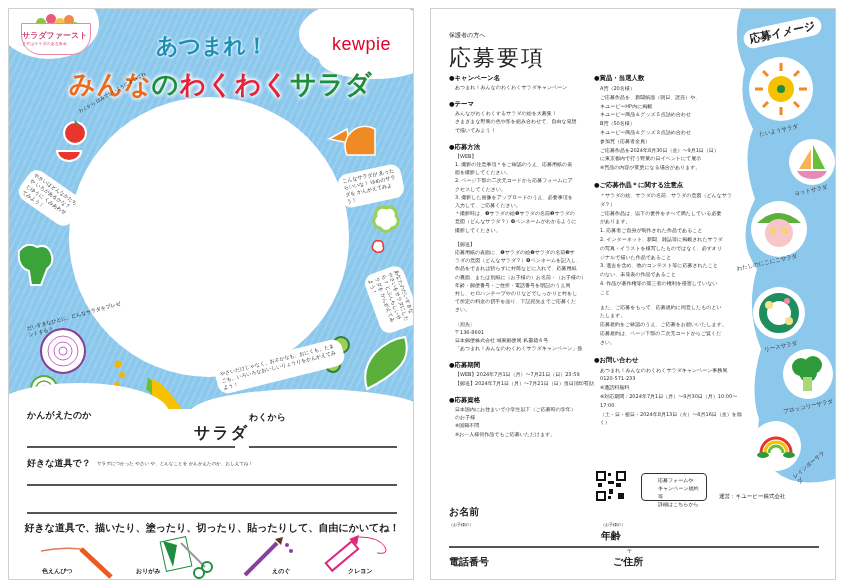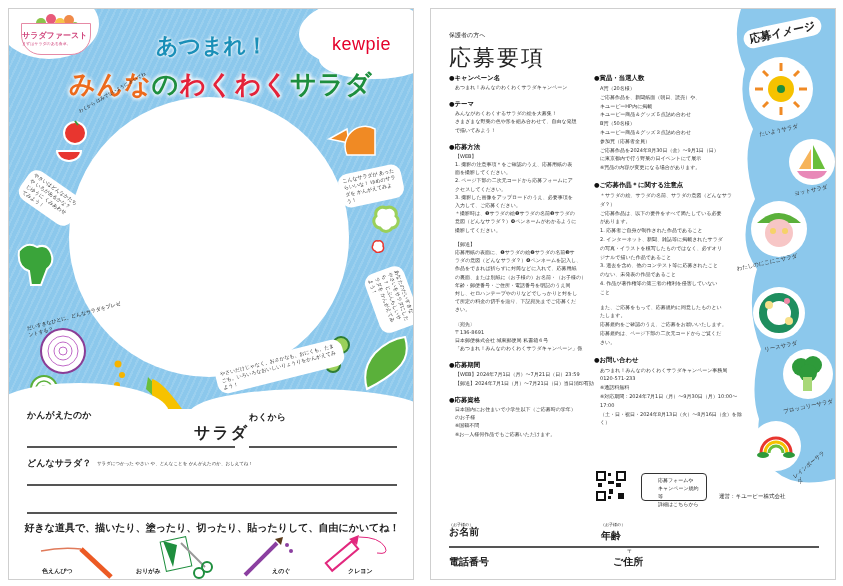--- a/index.html
+++ b/index.html
@@ -125,21 +125,21 @@
 
   <div class="cloud" style="left:-20px;top:374px;width:180px;height:60px"></div>
   <div class="cloud" style="left:180px;top:380px;width:240px;height:50px"></div>
   <div style="position:absolute;left:0;top:400px;width:406px;height:172px;background:#fff"></div>
 
   <div class="fieldlabel" style="left:18px;top:400px"><span>かんがえたのか</span></div>
   <div class="fieldlabel" style="left:240px;top:402px">わくから</div>
   <div class="salad-val">サラダ</div>
   <div class="line" style="left:18px;top:437px;width:208px"></div>
   <div class="line" style="left:240px;top:437px;width:148px"></div>
-  <div class="fieldlabel" style="left:18px;top:448px">どんなサラダ？</div>
+  <div class="fieldlabel" style="left:18px;top:448px">好きな道具で？</div>
   <div class="hint">サラダにつかった やさい や、どんなことを かんがえたのか、おしえてね！</div>
   <div class="line" style="left:18px;top:475px;width:370px"></div>
   <div class="line" style="left:18px;top:503px;width:370px"></div>
   <div class="tools-txt">好きな道具で、描いたり、塗ったり、切ったり、貼ったりして、自由にかいてね！</div>
 
   <svg style="position:absolute;left:30px;top:530px" width="80" height="40">
     <path d="M2 12 q20-4 40-2" stroke="#e07a5a" stroke-width="1.5" fill="none"></path>
     <line x1="42" y1="10" x2="72" y2="38" stroke="#ec5a24" stroke-width="5"></line>
   </svg>
   <svg style="position:absolute;left:150px;top:524px" width="60" height="46">
@@ -340,21 +340,21 @@
       <rect x="12" y="25" width="3" height="3" fill="#111"></rect>
   </svg>
   <div class="qrbox" style="left:210px;top:464px">
     <div>応募フォームや</div>
     <div>キャンペーン規約等</div>
     <div>詳細はこちらから</div>
   </div>
   <div class="unei" style="left:288px;top:484px">運営：キユーピー株式会社</div>
 
   <div class="fsmall" style="left:18px;top:513px">（お子様の）</div>
-  <div class="flabel" style="left:18px;top:516px">お名前</div>
+  <div class="flabel" style="left:18px;top:496px">お名前</div>
   <div class="fsmall" style="left:170px;top:513px">（お子様の）</div>
   <div class="flabel" style="left:170px;top:520px">年齢</div>
   <div class="line" style="left:18px;top:537px;width:370px"></div>
   <div class="flabel" style="left:18px;top:546px">電話番号</div>
   <div class="flabel" style="left:182px;top:546px">ご住所</div>
   <div style="position:absolute;left:196px;top:538px;font-size:6px">〒</div>
 </div>
 
 <style>
 #col1{font-size:5px;line-height:8.2px}

